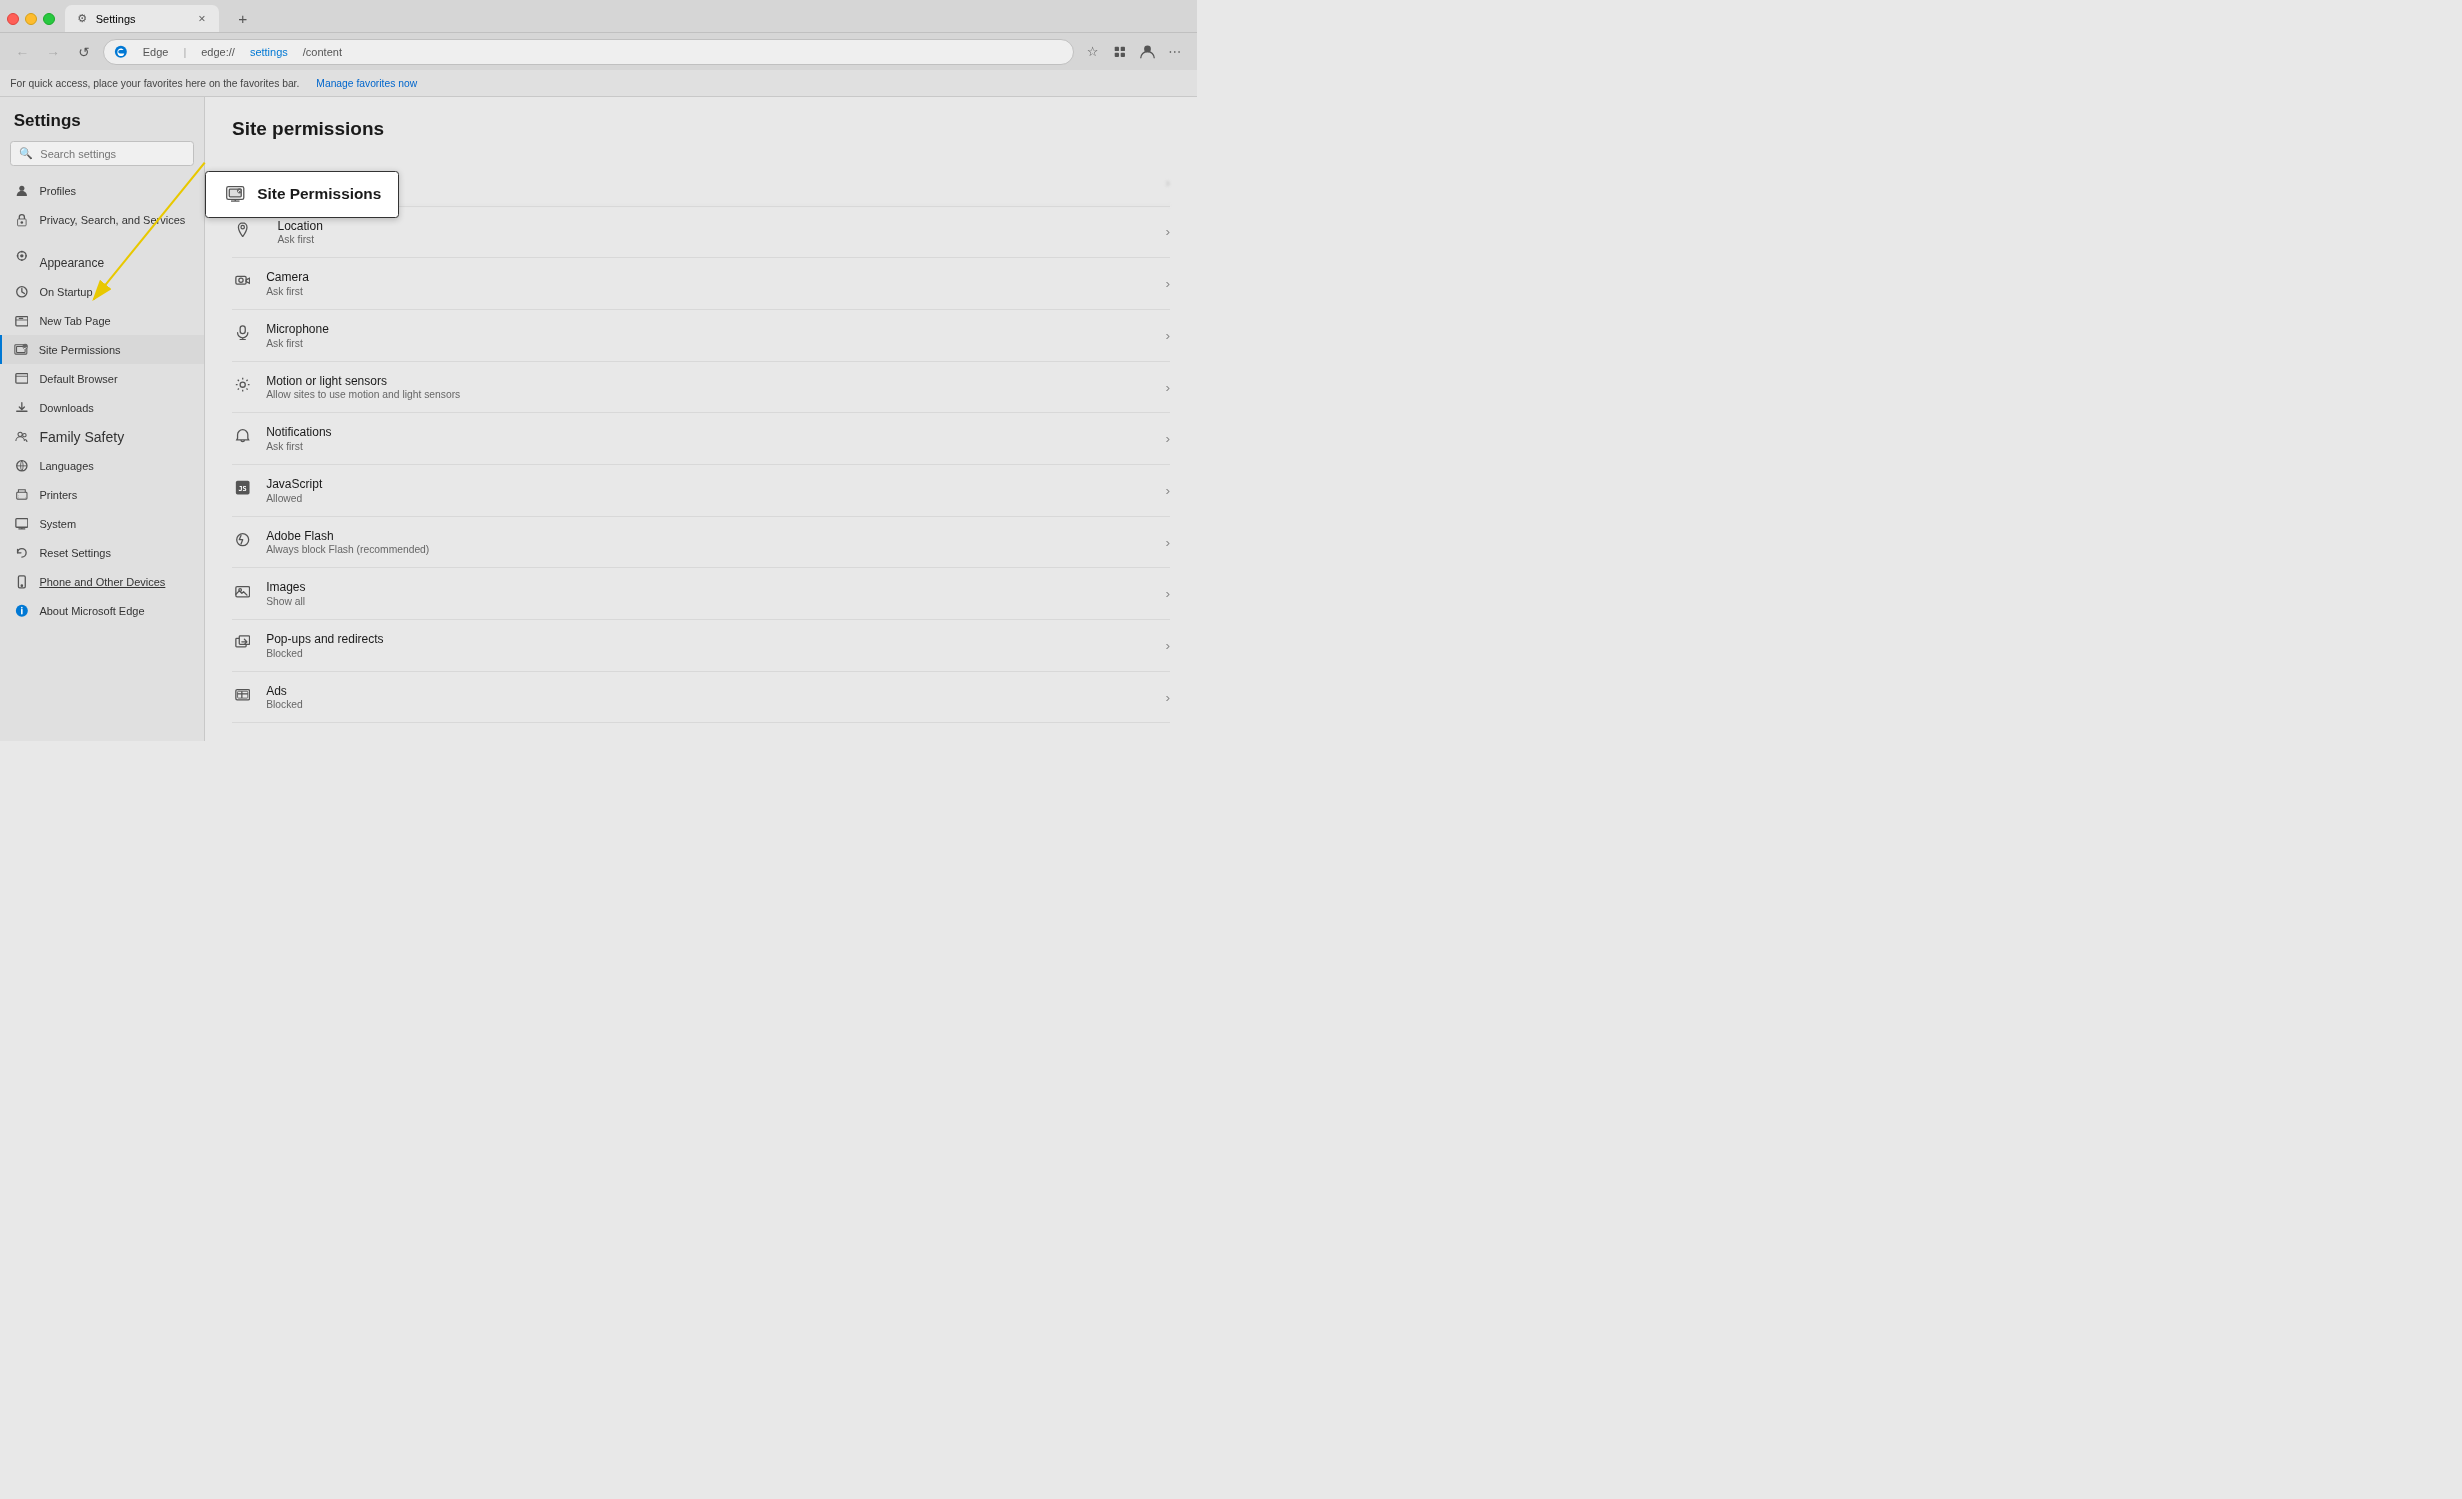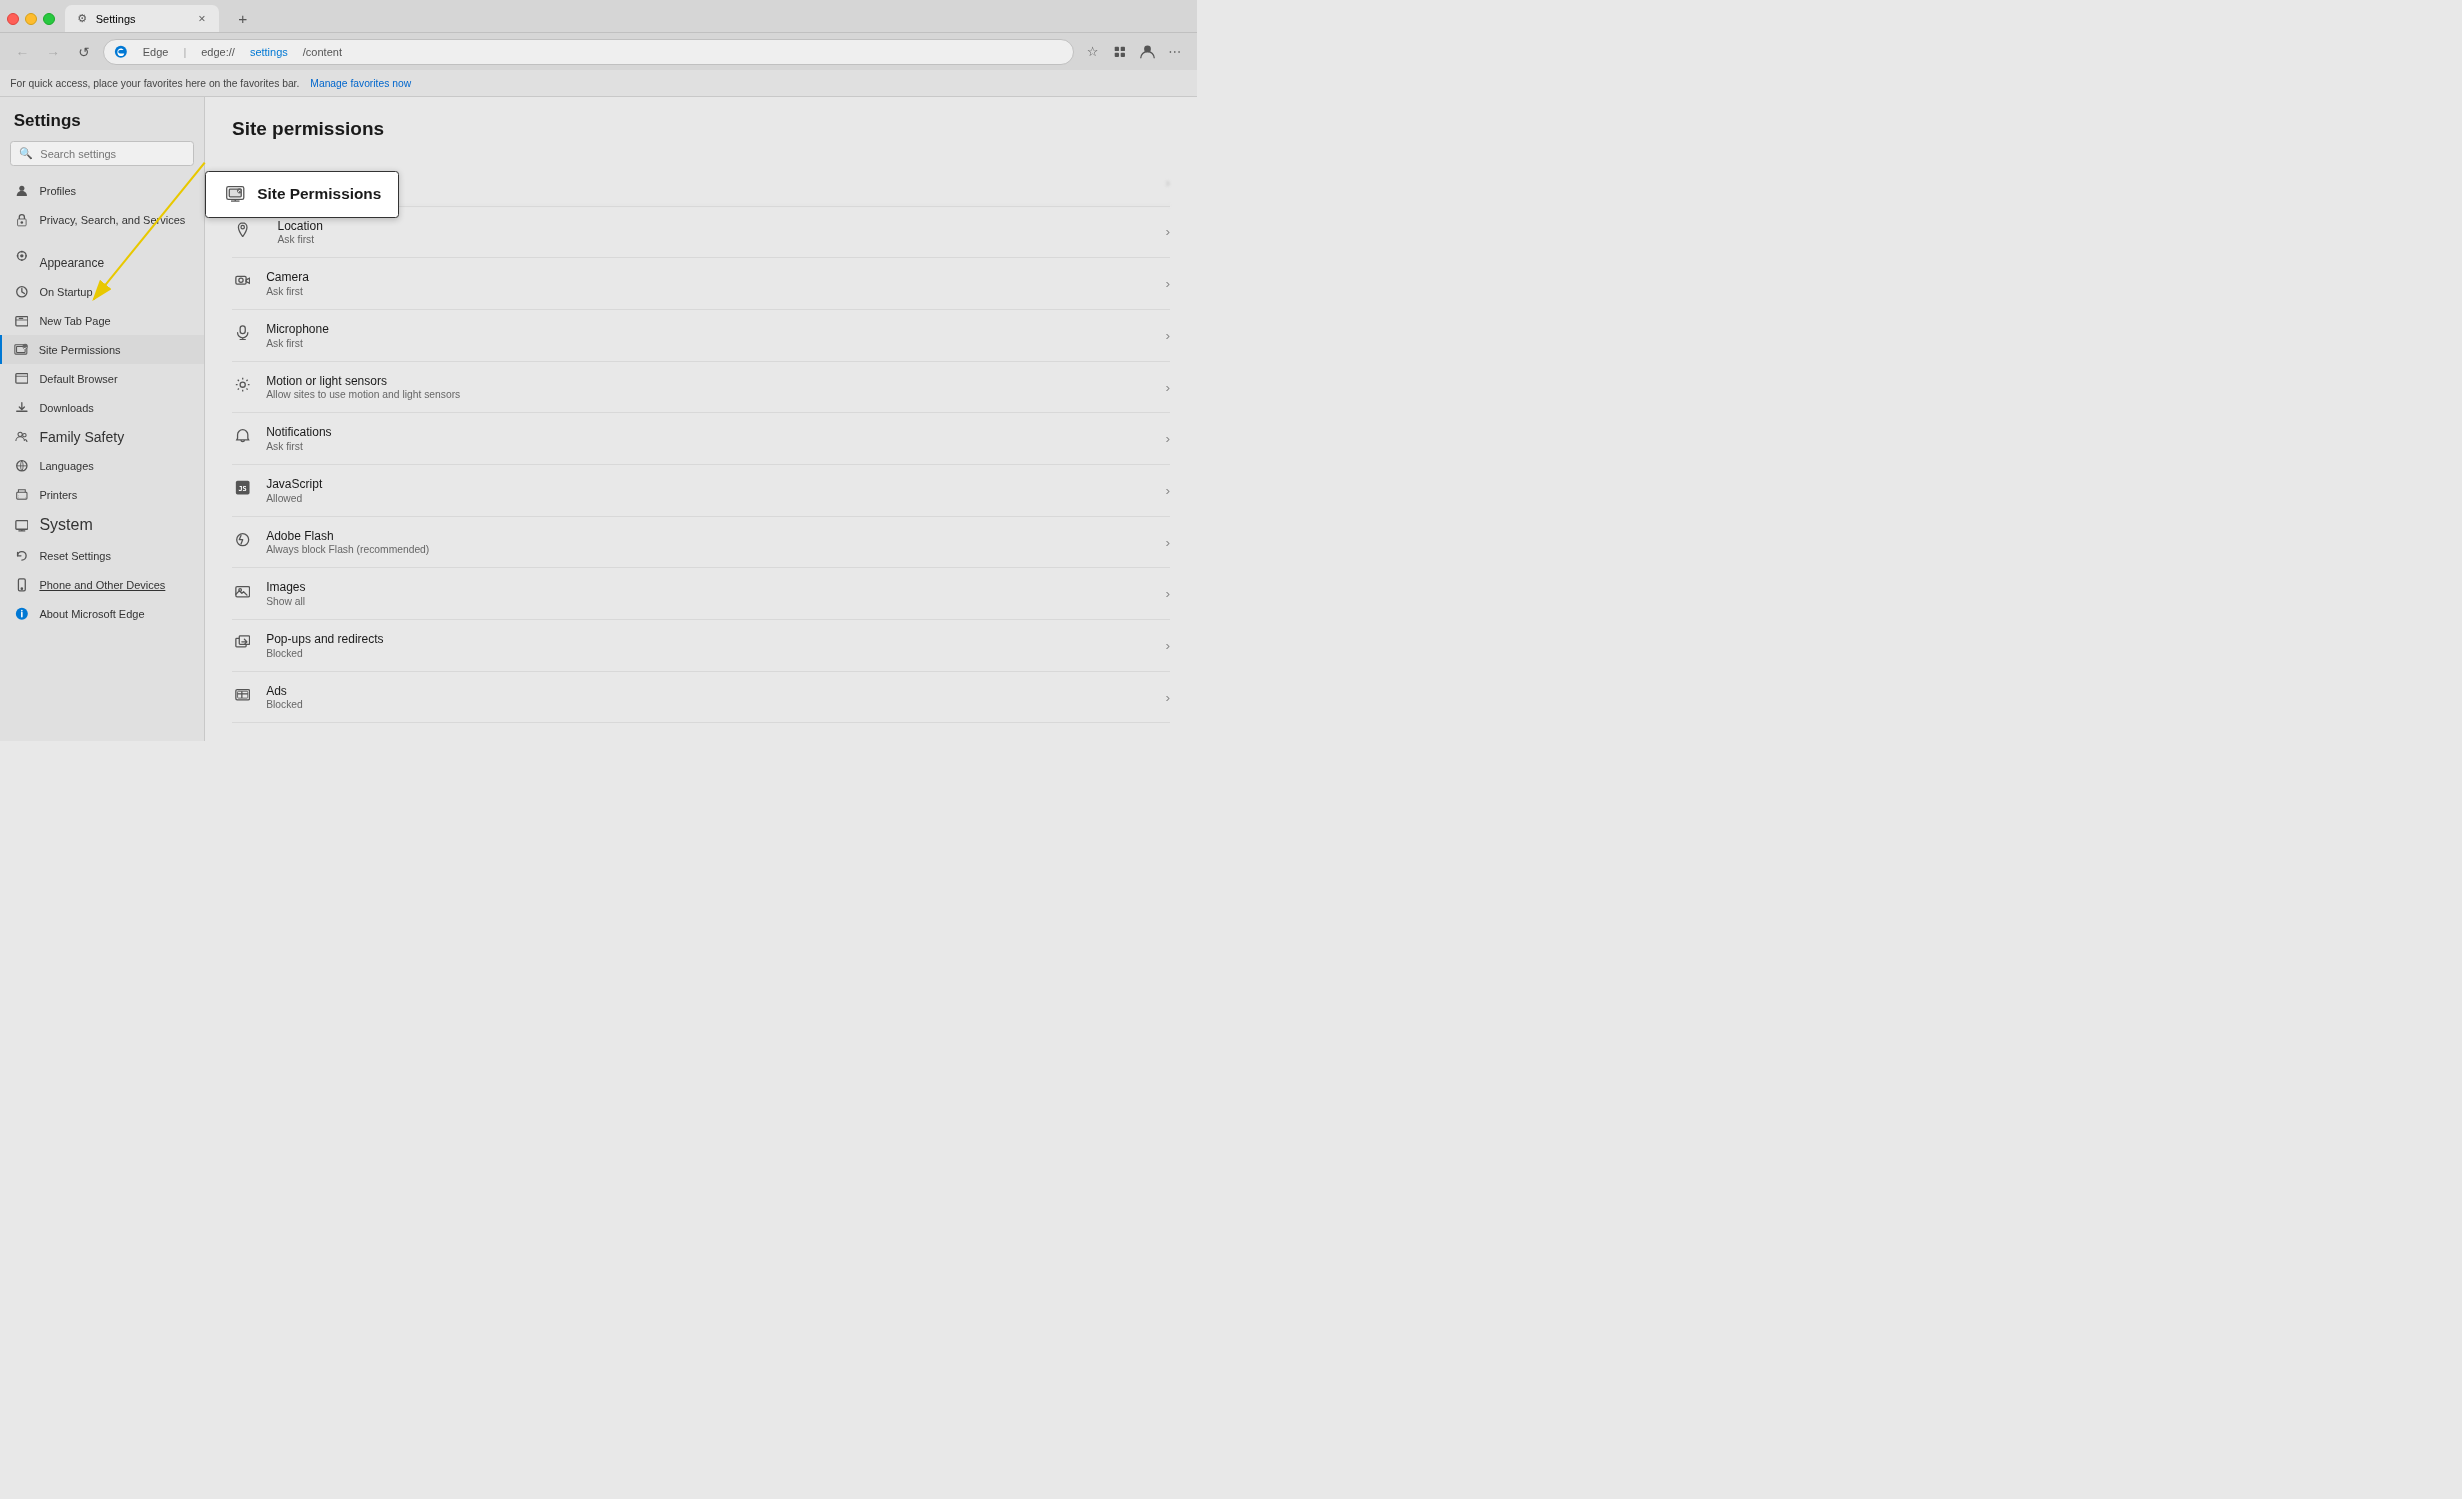--- a/index.html
+++ b/index.html
@@ -139,21 +139,21 @@
 
     .favorites-bar {
       height: 27px;
       background: #e0e0e0;
       display: flex;
       align-items: center;
       padding: 0 10.3px;
       font-size: 10.3px;
       color: #444;
       border-bottom: 0.9px solid #c8c8c8;
-      gap: 11px;
+      gap: 17px;
     }
 
     .favorites-link {
       color: #0066cc;
       cursor: pointer;
       text-decoration: none;
     }
 
     
     .main-content {
@@ -530,21 +530,21 @@
           </div>
           <span style="font-size: 11px;">Printers</span>
         </div>
         <div class="nav-item">
           <div class="nav-item-icon">
             <svg width="13.7" height="13.7" viewBox="0 0 16 16" fill="none" stroke="#555" stroke-width="1.5">
               <rect x="1" y="2" width="14" height="10" rx="1"></rect>
               <path d="M4 14h8M8 12v2" stroke="#555"></path>
             </svg>
           </div>
-          <span style="font-size: 16px;">System</span>
+          <span style="font-size: 11px;">System</span>
         </div>
         <div class="nav-item">
           <div class="nav-item-icon">
             <svg width="13.7" height="13.7" viewBox="0 0 16 16" fill="none" stroke="#555" stroke-width="1.5">
               <path d="M3 8A5 5 0 1 1 8 13" stroke-linecap="round"></path>
               <path d="M3 4v4h4" stroke-linecap="round" stroke-linejoin="round"></path>
             </svg>
           </div>
           <span style="font-size: 11px;">Reset Settings</span>
         </div>

